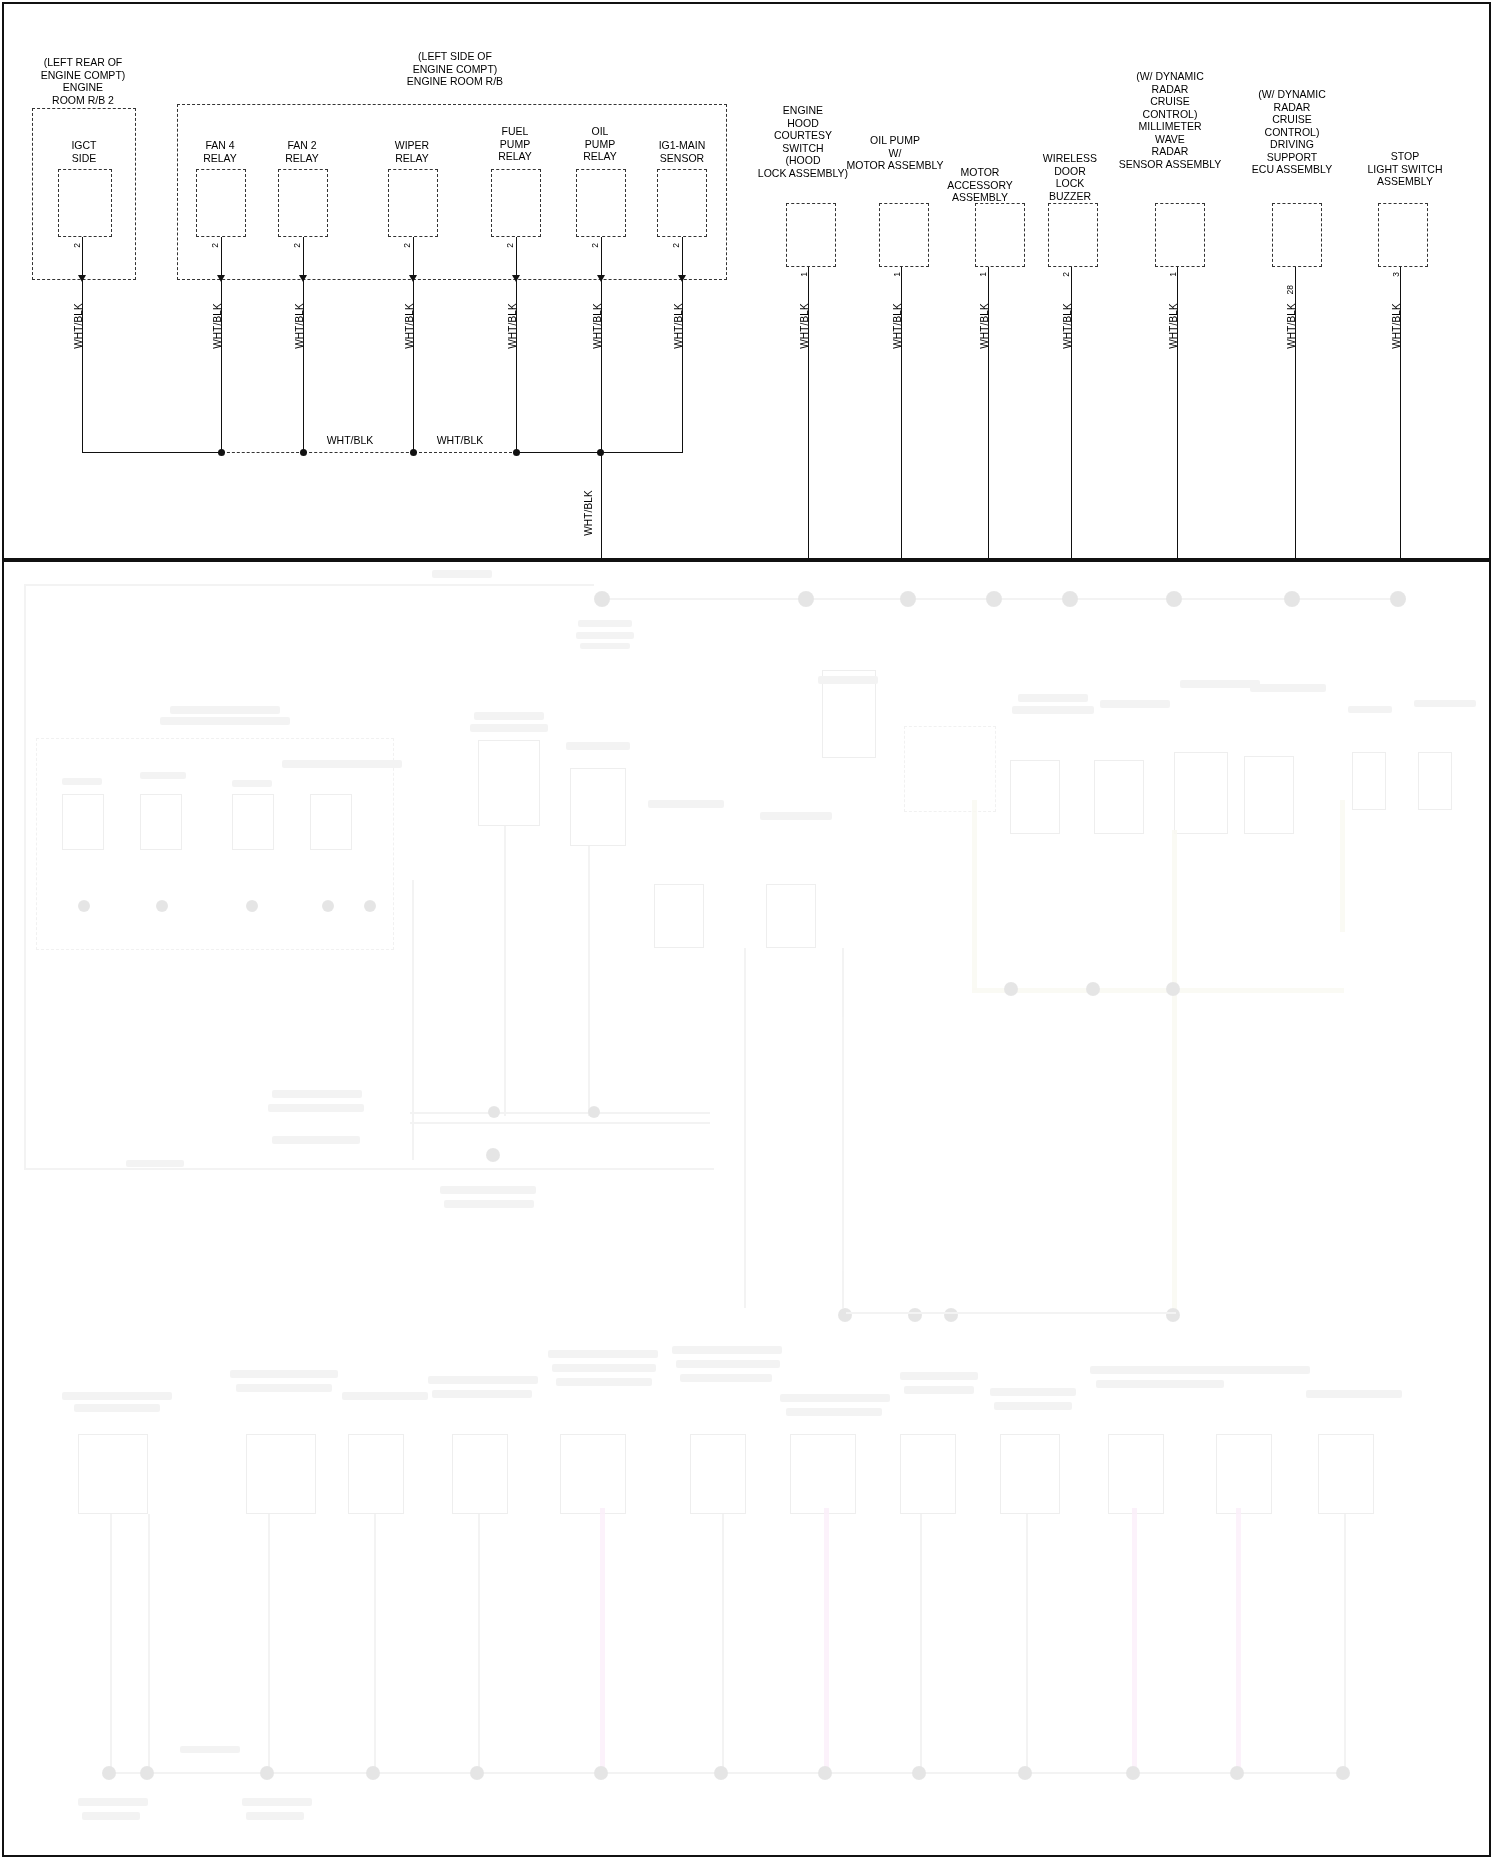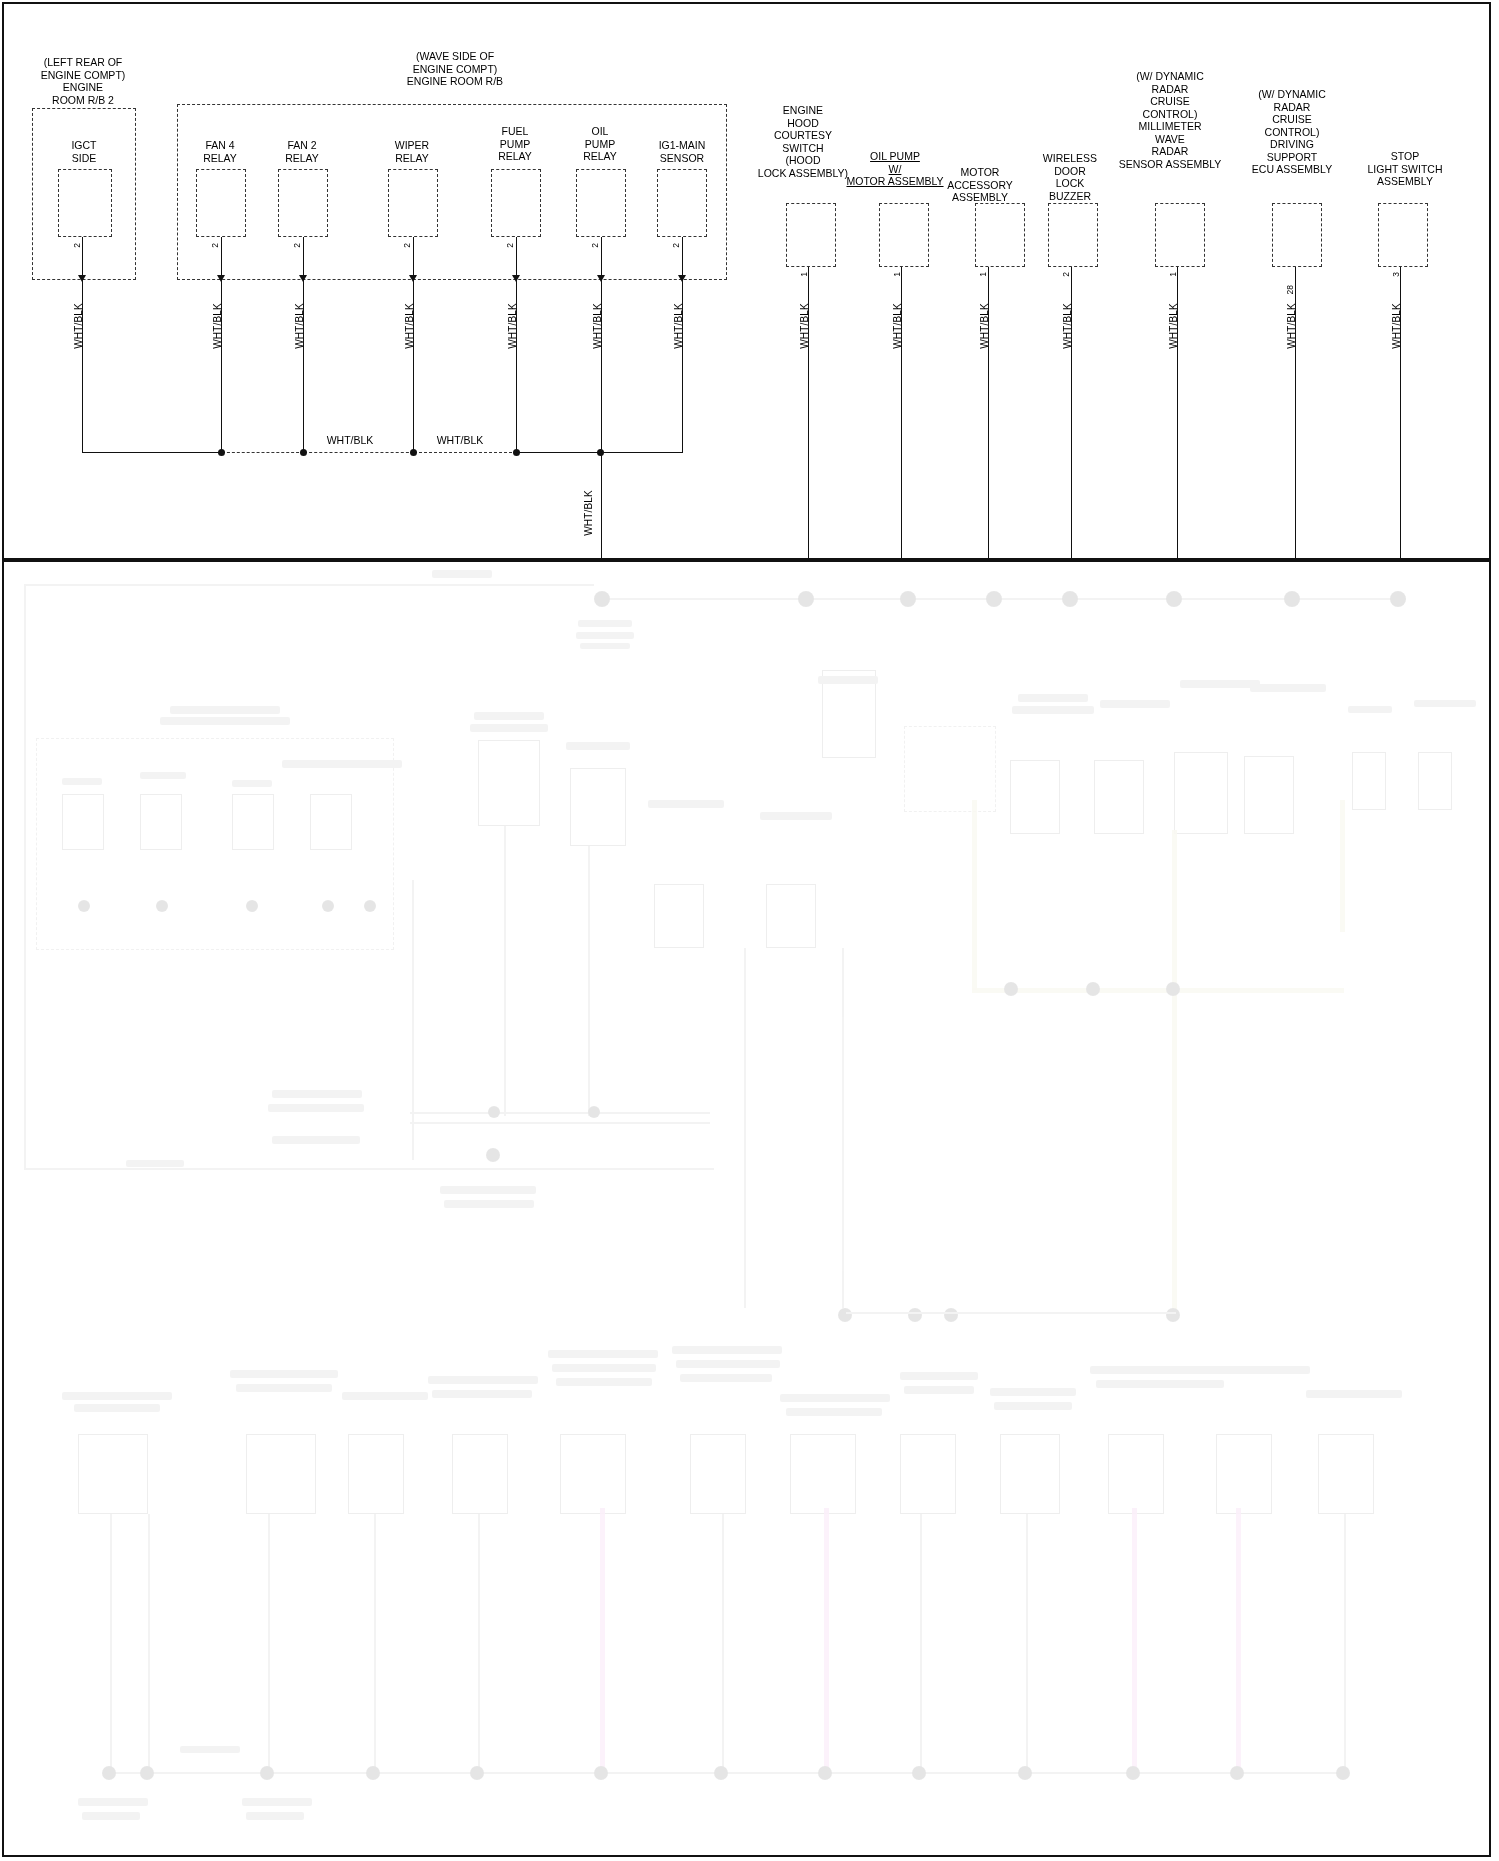--- a/index.html
+++ b/index.html
@@ -46,21 +46,21 @@
 
   <div class="frame-top"></div>
 
   <div class="dash-box" style="left:32px;top:108px;width:104px;height:172px;"></div>
   <div class="dash-box" style="left:177px;top:104px;width:550px;height:176px;"></div>
 
   <div class="lbl" style="left:22px;top:56px;width:122px;">(LEFT REAR OF
 ENGINE COMPT)
 ENGINE
 ROOM R/B 2</div>
-  <div class="lbl" style="left:380px;top:50px;width:150px;">(WAVE SIDE OF
+  <div class="lbl" style="left:380px;top:50px;width:150px;">(LEFT SIDE OF
 ENGINE COMPT)
 ENGINE ROOM R/B</div>
 
   <div class="lbl" style="left:39px;top:139px;width:90px;">IGCT
 SIDE</div>
   <div class="comp-box" style="left:58px;top:169px;width:54px;height:68px;"></div>
   <div class="pinnum" style="left:72px;top:243px;">2</div>
   <div class="arrow" style="left:78px;top:275px;"></div>
   <div class="vline" style="left:82px;top:237px;height:215px;"></div>
   <div class="vlabel" style="left:73px;top:303px;">WHT/BLK</div>
@@ -119,21 +119,21 @@
 HOOD
 COURTESY
 SWITCH
 (HOOD
 LOCK ASSEMBLY)</div>
   <div class="comp-box" style="left:786px;top:203px;width:50px;height:64px;"></div>
   <div class="pinnum" style="left:799px;top:272px;">1</div>
   <div class="vline" style="left:808px;top:267px;height:334px;"></div>
   <div class="vlabel" style="left:799px;top:303px;">WHT/BLK</div>
 
-  <div class="lbl" style="left:840px;top:150px;width:110px;text-decoration:underline;">OIL PUMP
+  <div class="lbl" style="left:840px;top:134px;width:110px;">OIL PUMP
 W/
 MOTOR ASSEMBLY</div>
   <div class="comp-box" style="left:879px;top:203px;width:50px;height:64px;"></div>
   <div class="pinnum" style="left:892px;top:272px;">1</div>
   <div class="vline" style="left:901px;top:267px;height:334px;"></div>
   <div class="vlabel" style="left:892px;top:303px;">WHT/BLK</div>
 
   <div class="lbl" style="left:925px;top:166px;width:110px;">MOTOR
 ACCESSORY
 ASSEMBLY</div>

